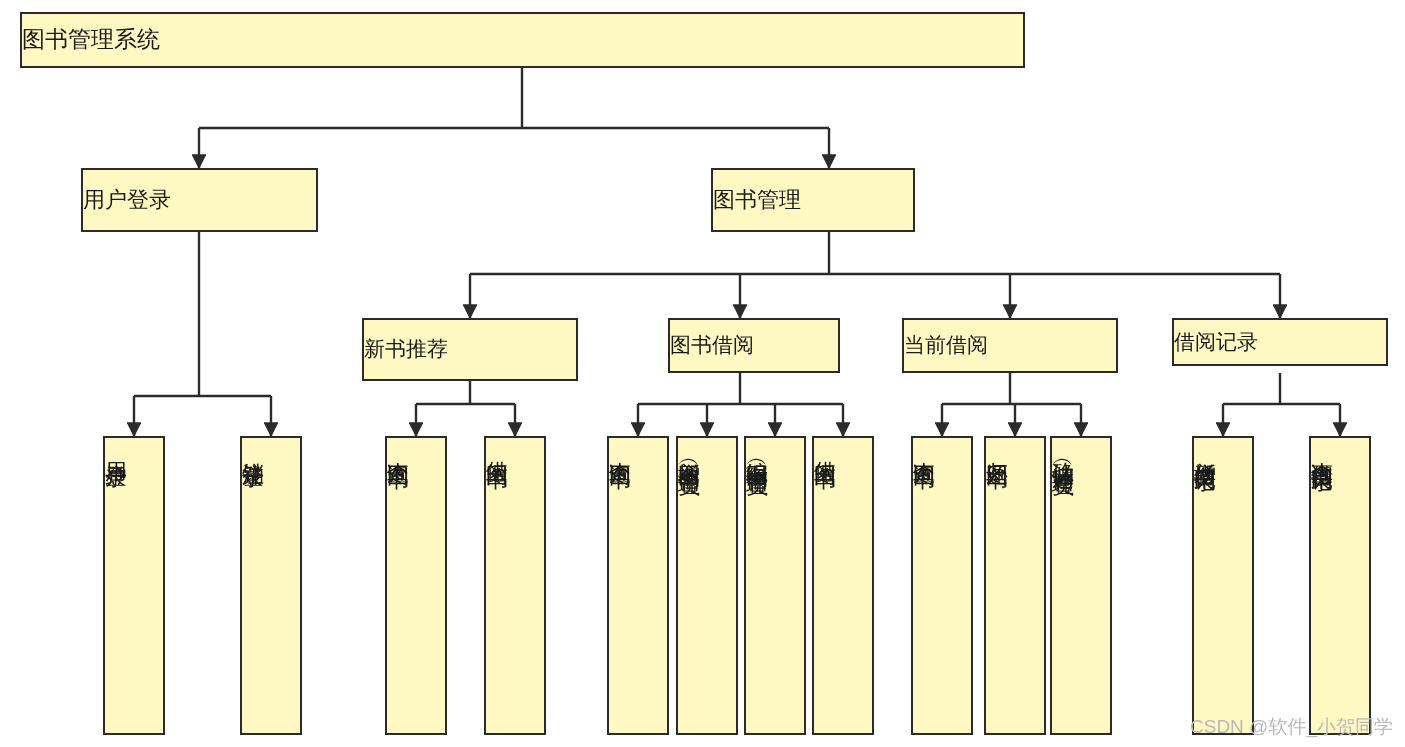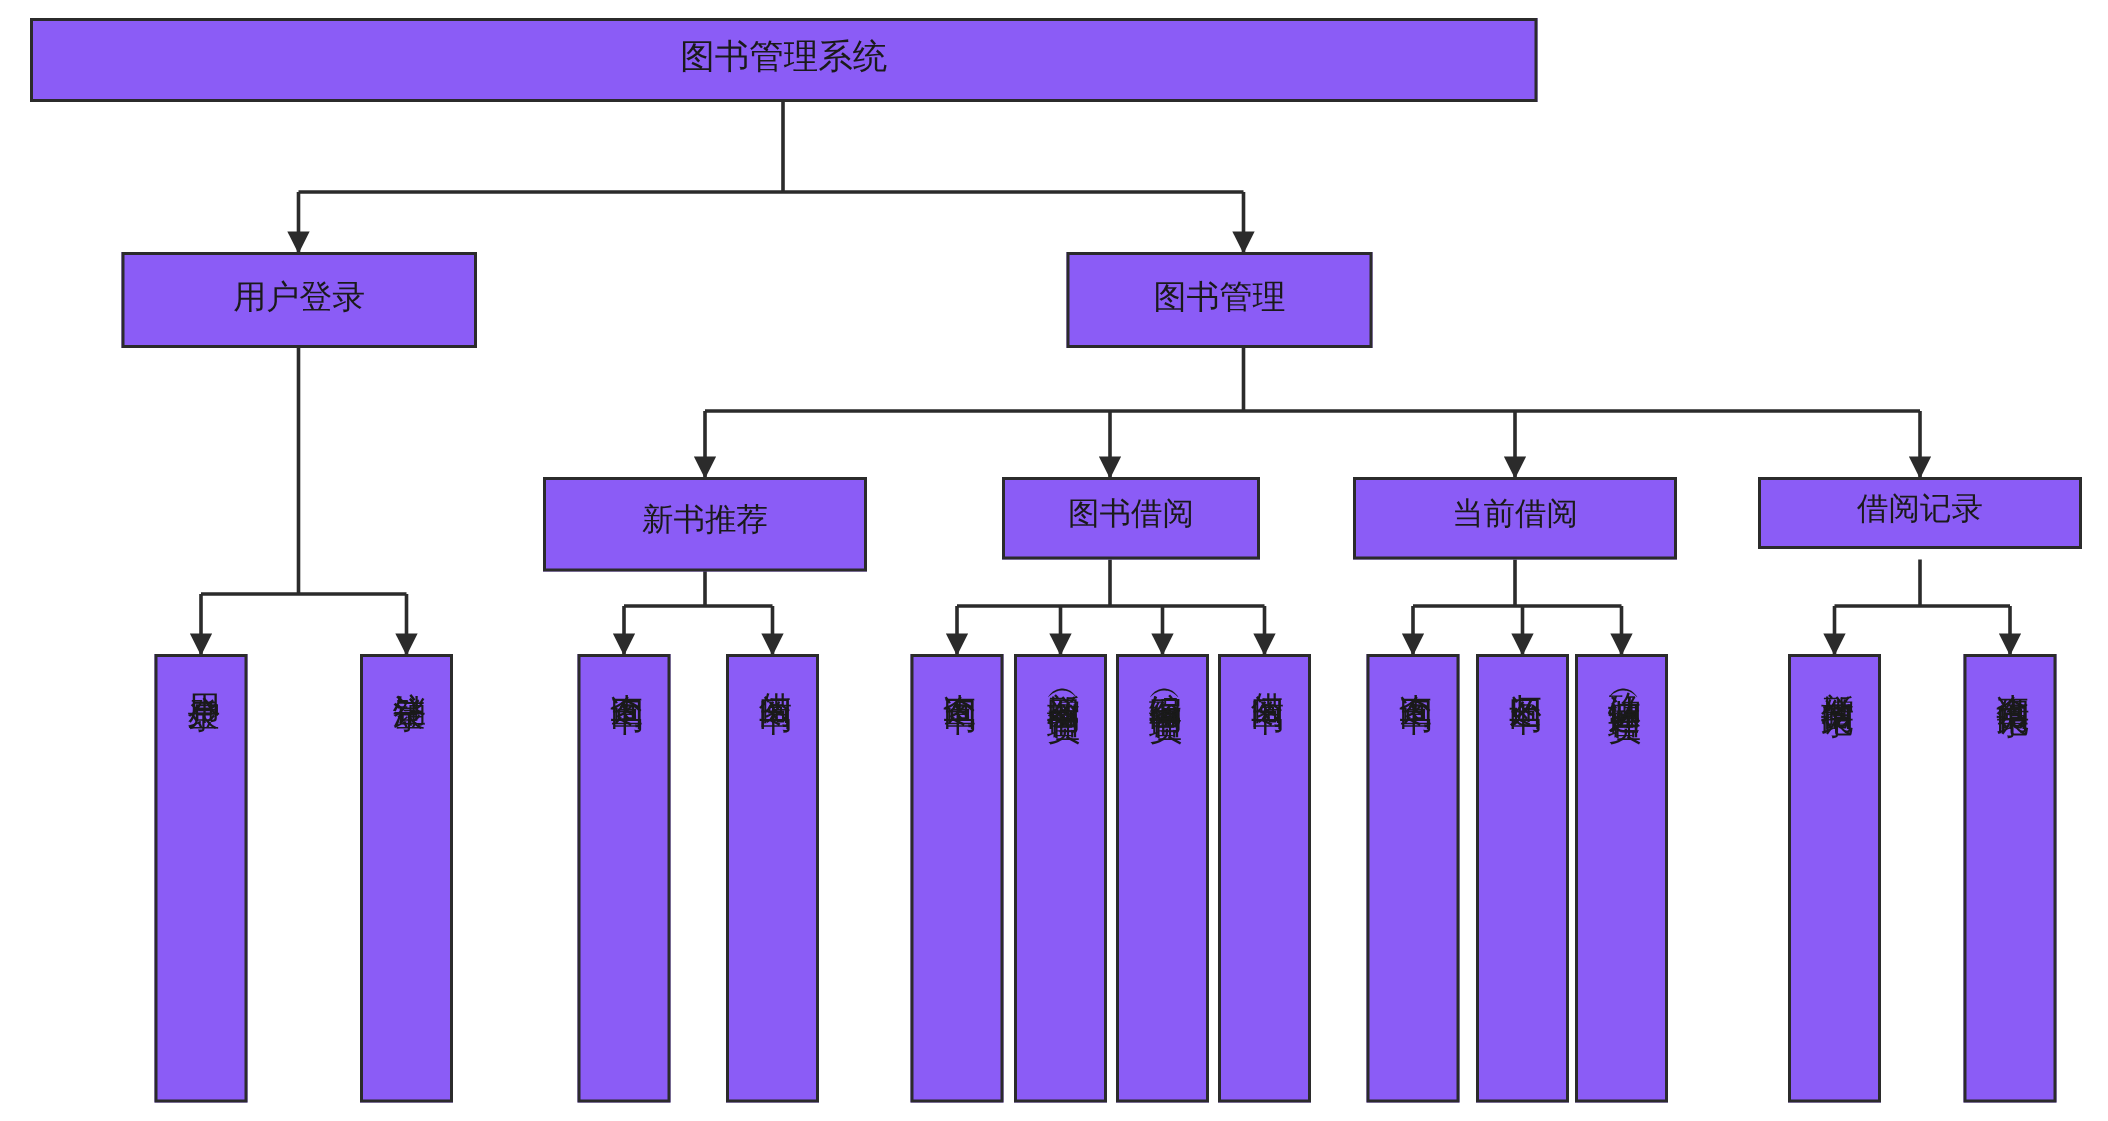--- a/index.html
+++ b/index.html
@@ -20,27 +20,25 @@
   #edges {
     position: absolute;
     left: 0;
     top: 0;
     width: 1405px;
     height: 747px;
   }
   .node {
     position: absolute;
     box-sizing: border-box;
-    background: #8b5cf6;
+    background: #fef9c3;
     border: 2px solid #2b2b2b;
     display: flex;
     align-items: center;
-    justify-content: center;
     z-index: 2;
-    font-family: Liberation Mono, monospace;
   }
   .node .lbl {
     color: #1a1a1a;
     text-align: center;
     line-height: 1.18;
     white-space: nowrap;
   }
   .node-root .lbl  { font-size: 23px; }
   .node-l2 .lbl    { font-size: 22px; }
   .node-l3 .lbl    { font-size: 21px; }
@@ -173,13 +171,14 @@
         <span class="lbl">确认归还（管理员）</span>
       </div>
       <div class="node node-leaf" style="left: 1192px; top: 436px; width: 62px; height: 299px;">
         <span class="lbl">新增借阅记录</span>
       </div>
       <div class="node node-leaf" style="left: 1309px; top: 436px; width: 62px; height: 299px;">
         <span class="lbl">查询借阅记录</span>
       </div>
     </div>
 
+  <div class="watermark">CSDN @软件_小贺同学</div>
 </div>
 
 </body></html>

